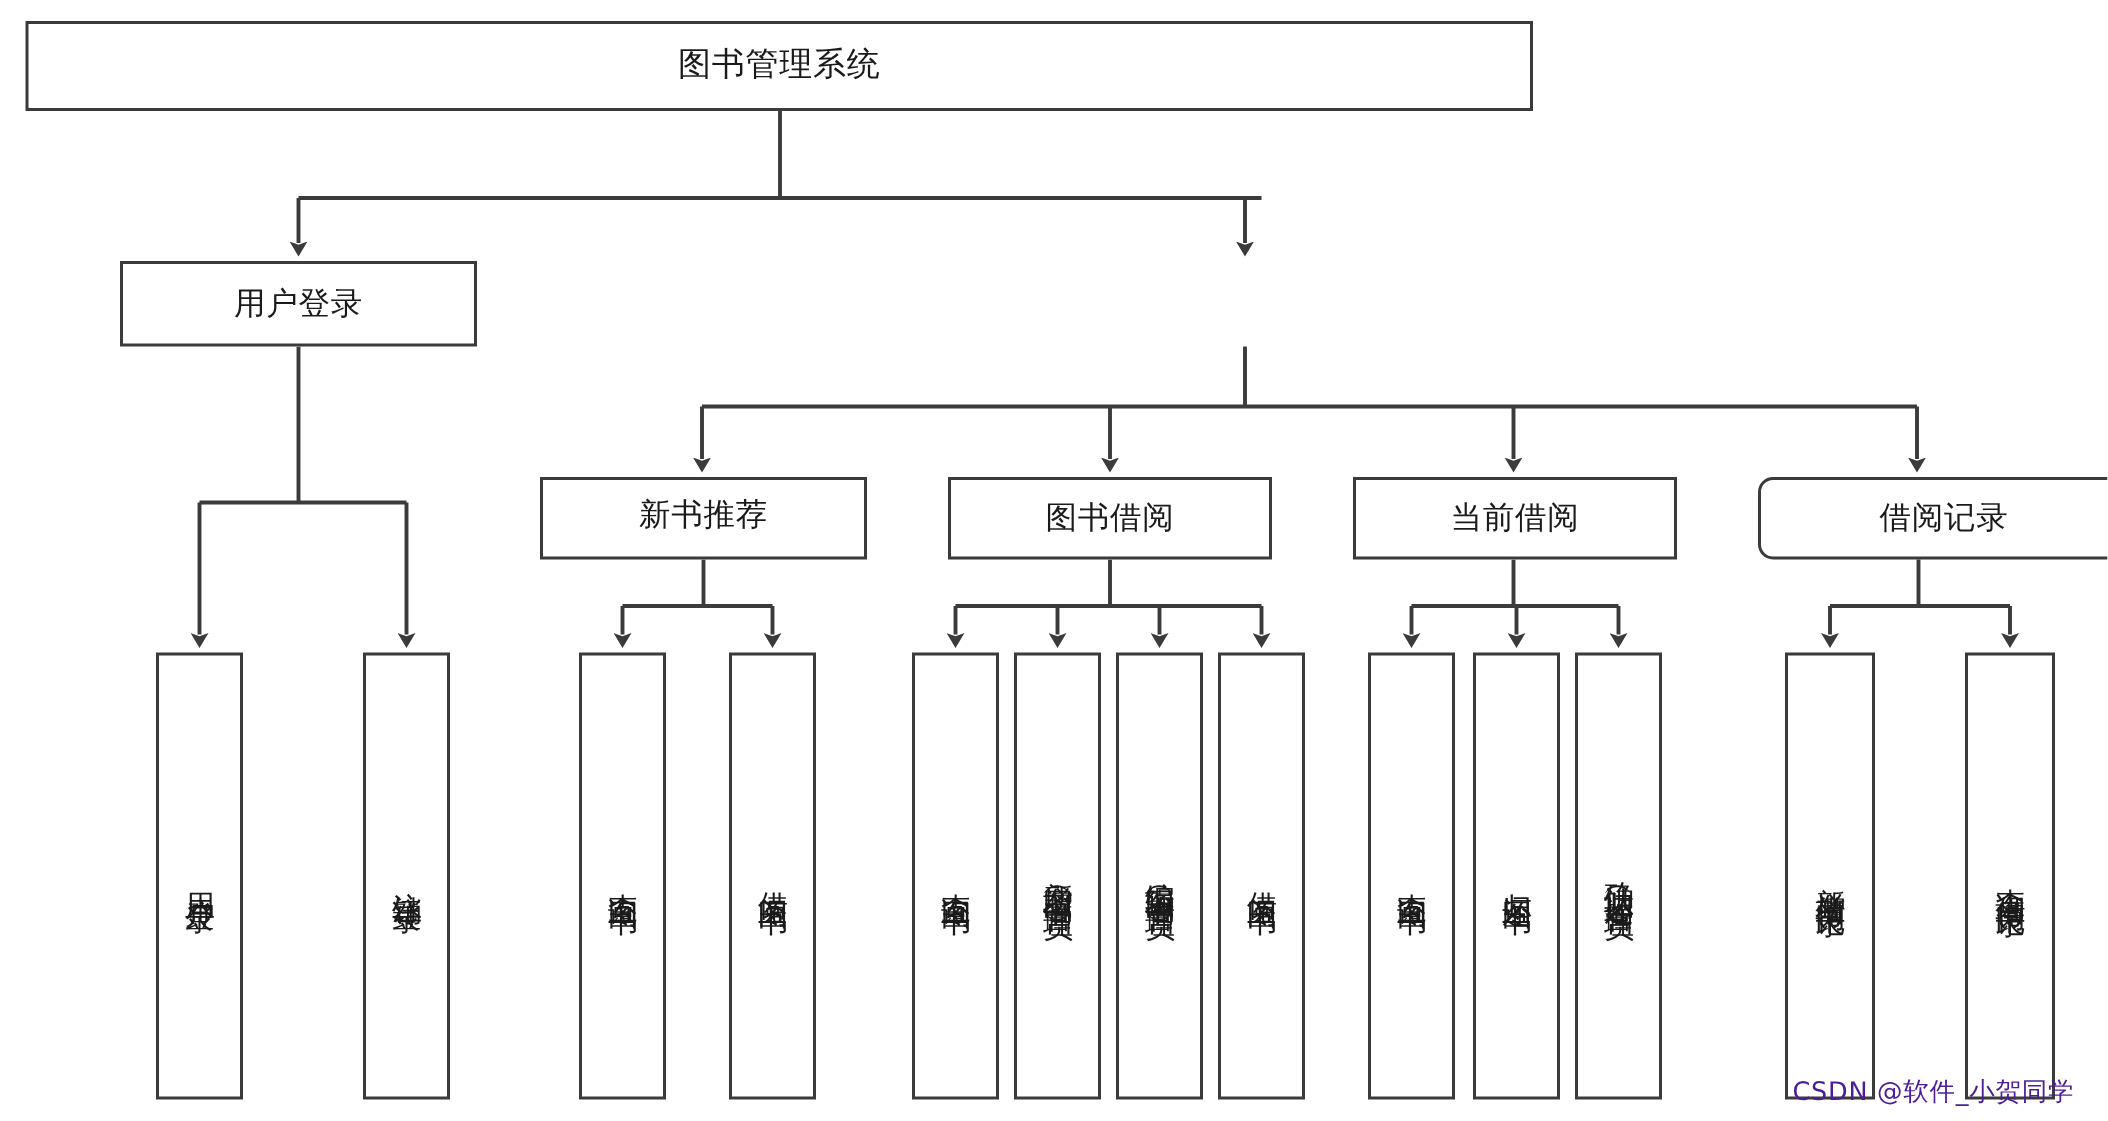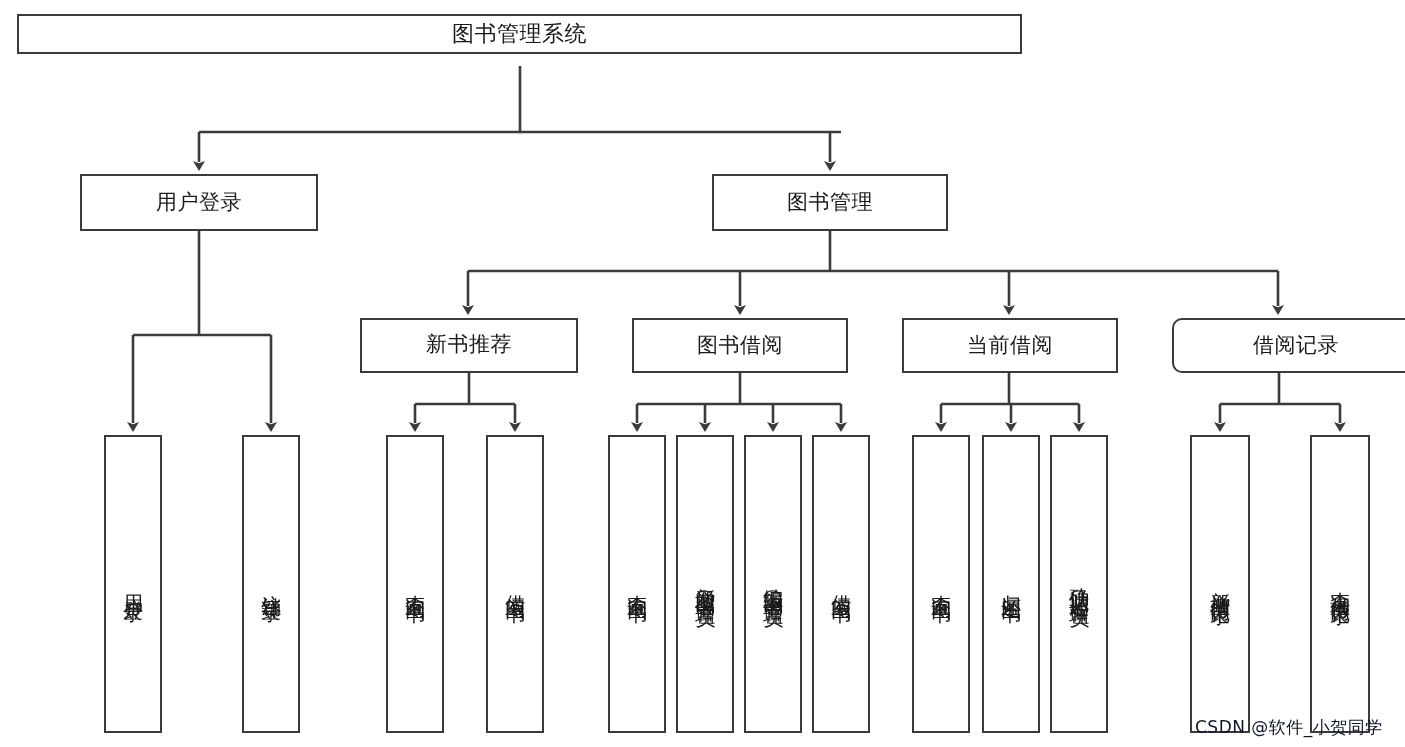--- a/index.html
+++ b/index.html
@@ -60,21 +60,21 @@
     font-size: 20px;
     line-height: 1.08;
     letter-spacing: 3px;
     color: #1a1a1a;
     text-align: center;
     white-space: nowrap;
   }
   .watermark {
     position: absolute;
     font-size: 17px;
-    color: #0f172a;
+    color: #4c1d95;
     white-space: nowrap;
     letter-spacing: 0.5px;
   }
 </style>
 </head>
 <body>
 
 <div id="canvas">
 
   <svg id="svg-layer" viewBox="0 0 1405 747" xmlns="http://www.w3.org/2000/svg">
@@ -133,30 +133,27 @@
     </g>
 
     <g stroke="#3b3b3b" stroke-width="2.6" fill="none">
       <path d="M1279,373 L1279,404"></path>
       <path d="M1220,404 L1340,404"></path>
       <path d="M1220,404 L1220,423" marker-end="url(#arrow)"></path>
       <path d="M1340,404 L1340,423" marker-end="url(#arrow)"></path>
     </g>
   </svg>
 
-  <div class="node root" style="left:17px; top:14px; width:1005px; height:40px;justify-content:center;">
+  <div class="node root" style="left:17px; top:14px; width:1005px; height:60px;justify-content:center;">
     <span class="node-label h-label">图书管理系统</span>
   </div>
 
   <div class="node" style="left:80px; top:174px; width:238px; height:57px;">
     <span class="node-label h-label">用户登录</span>
   </div>
-  <div class="node" style="left:712px; top:174px; width:236px; height:57px;">
-    <span class="node-label h-label">图书管理</span>
-  </div>
 
   <div class="node" style="left:360px; top:318px; width:218px; height:55px;font-family:Liberation Mono, monospace;">
     <span class="node-label h-label">新书推荐</span>
   </div>
   <div class="node" style="left:632px; top:318px; width:216px; height:55px;">
     <span class="node-label h-label">图书借阅</span>
   </div>
   <div class="node" style="left:902px; top:318px; width:216px; height:55px;justify-content:center;">
     <span class="node-label h-label">当前借阅</span>
   </div>

